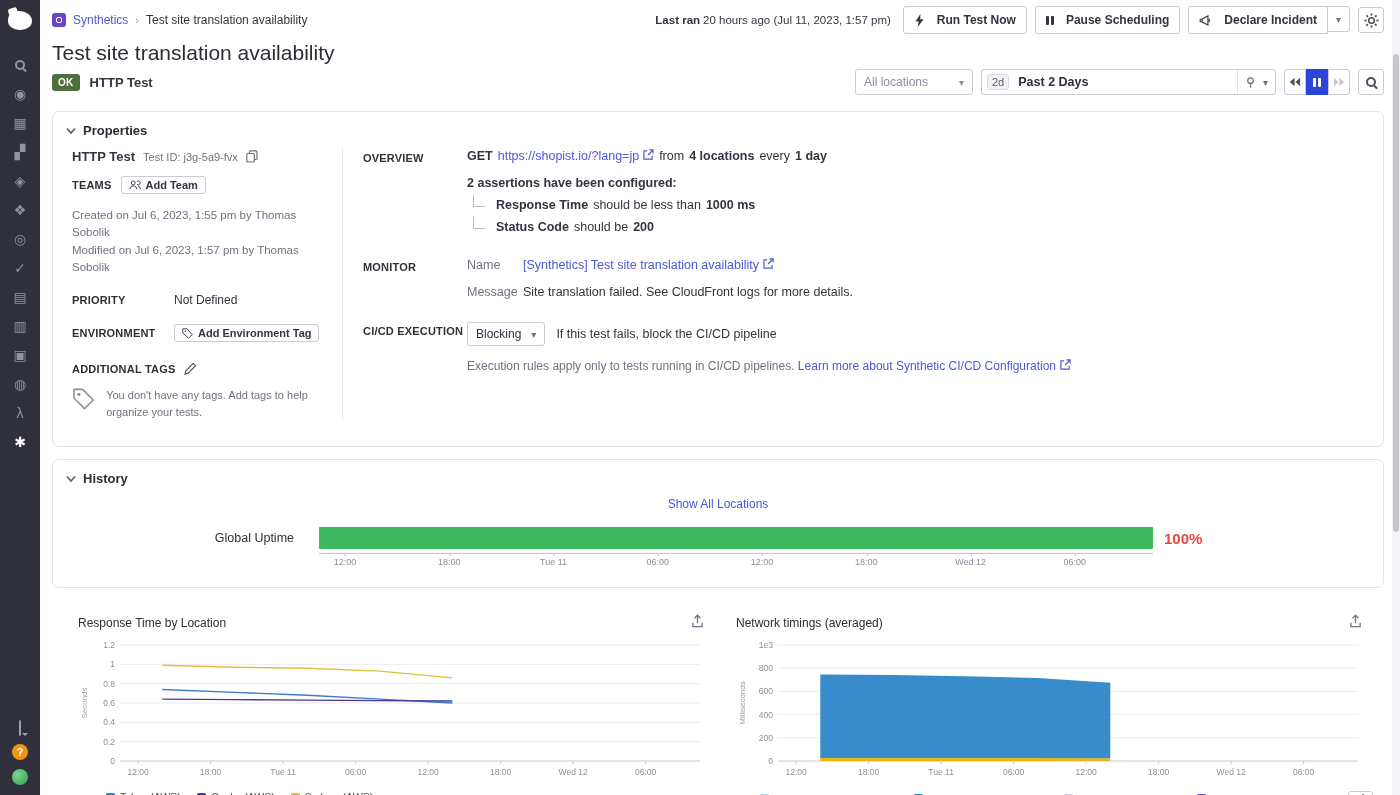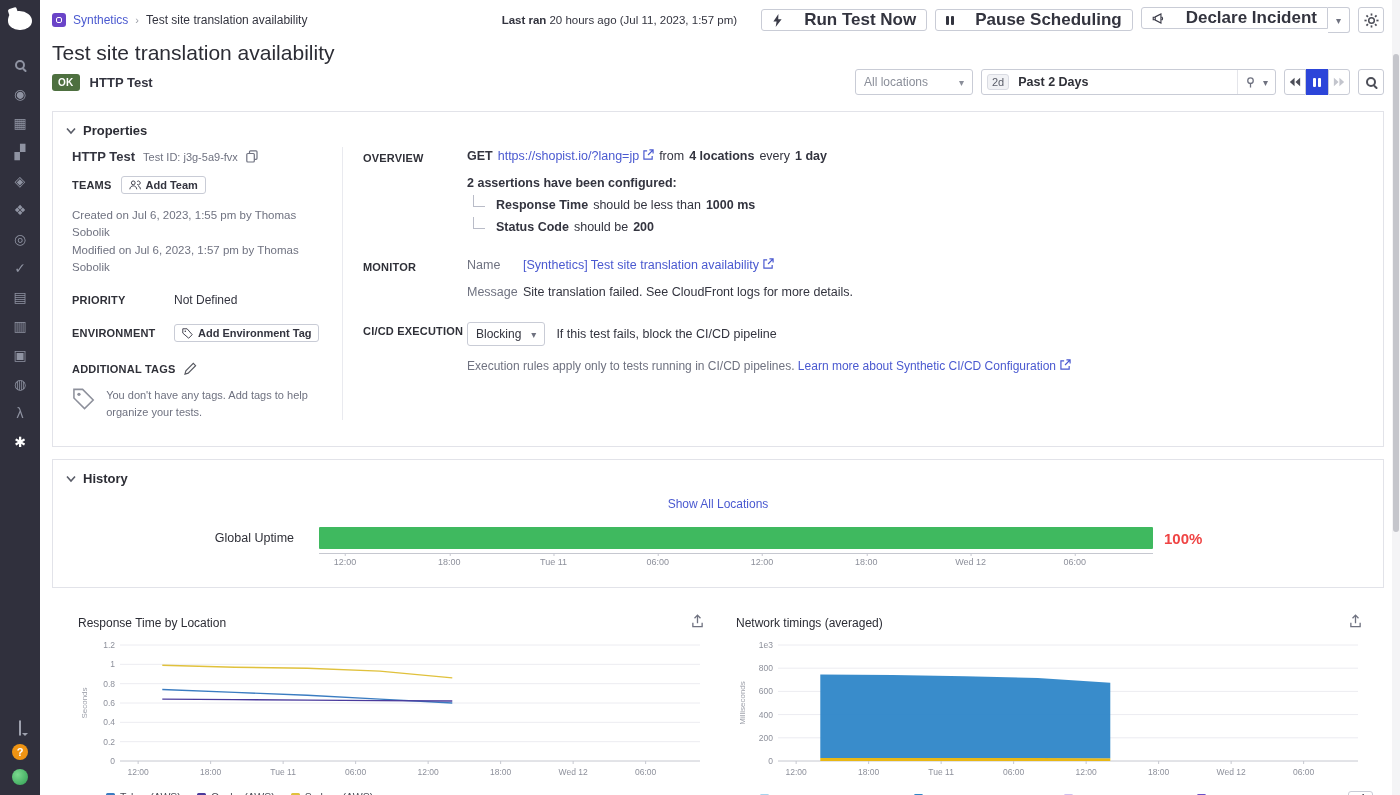--- a/index.html
+++ b/index.html
@@ -29,24 +29,24 @@
   
   main{flex:1;padding:6px 16px 0 12px;overflow:hidden;position:relative}
 
   .topbar{display:flex;justify-content:space-between;align-items:center;height:28px}
   .breadcrumb{display:flex;align-items:center;gap:7px;font-size:12px}
   .bc-prod{width:14px;height:14px;border-radius:3px;background:#6a44c8;position:relative}
   .bc-prod::after{content:"";position:absolute;inset:4px;border:1.5px solid #fff;border-radius:2px}
   .bc-app{color:var(--link);text-decoration:none;cursor:pointer}
   .bc-sep{color:#9a9da6;font-size:11px}
   .topbar-right{display:flex;align-items:center;gap:8px}
-  .lastran{font-size:11.5px;color:var(--dark);margin-right:16px}
+  .lastran{font-size:11.5px;color:var(--dark);margin-right:4px}
   .lastran b{font-weight:700;margin-right:3px}
-  .btn{height:22px;border:1px solid var(--border);border-radius:3px;background:#fff;display:inline-flex;align-items:center;gap:21px;
-       padding:0 10px;font-size:17px;font-weight:600;color:var(--dark);cursor:pointer;white-space:nowrap}
+  .btn{height:28px;border:1px solid var(--border);border-radius:3px;background:#fff;display:inline-flex;align-items:center;gap:12px;
+       padding:0 10px;font-size:12px;font-weight:600;color:var(--dark);cursor:pointer;white-space:nowrap}
   .btn svg{flex-shrink:0}
   .btn-group{display:inline-flex}
   .btn-group .btn.main{border-radius:3px 0 0 3px}
   .btn-caret{width:22px;height:26px;border:1px solid var(--border);border-left:none;border-radius:0 3px 3px 0;background:#fff;
              display:flex;align-items:center;justify-content:center;color:#6f7280;cursor:pointer;font-size:10px}
   .icon-btn{width:26px;height:26px;border:1px solid var(--border);border-radius:3px;background:#fff;display:flex;align-items:center;justify-content:center;color:#4c4e58;cursor:pointer}
   .pause-bars{display:inline-flex;gap:2px}
   .pause-bars i{width:3px;height:9px;background:currentColor;border-radius:1px}
 
   .title-row{margin:7px 0 4px}
@@ -62,21 +62,21 @@
   .range-short{background:#f1f2f5;border:1px solid #d9dbe2;border-radius:3px;padding:1px 4px;margin:0 9px 0 5px;font-size:11px;color:#5a5d68}
   .range-label{font-size:12.5px;font-weight:600;color:#2f3038}
   .tr-right{margin-left:auto;display:flex;align-items:center;gap:7px;padding:0 7px;border-left:1px solid #e4e5ea;height:100%}
   .playback{display:inline-flex}
   .pb-btn{width:22px;height:26px;border:1px solid var(--border);background:#fff;display:flex;align-items:center;justify-content:center;cursor:pointer;color:#4c4e58}
   .pb-btn.first{border-radius:3px 0 0 3px}
   .pb-btn.last{border-radius:0 3px 3px 0;color:#c3c5cd}
   .pb-btn.playpause{background:#2c45d9;border-color:#2c45d9;color:#fff}
 
   
-  .card{border:1px solid var(--cardborder);border-radius:0;margin-bottom:12px;background:#fff}
+  .card{border:1px solid var(--cardborder);border-radius:7px;margin-bottom:12px;background:#fff}
   .card-header{display:flex;align-items:center;gap:7px;padding:11px 13px 9px;font-size:13px;font-weight:700;color:#2c2d35;cursor:pointer}
   .chev{color:#5a5d68}
 
   .props-body{display:flex;padding:0 0 26px}
   .props-left{width:290px;flex-shrink:0;padding:2px 18px 0 19px;border-right:1px solid #e9eaef}
   .props-right{flex:1;padding:2px 26px 0 20px}
   .http-row{display:flex;align-items:center;gap:8px;margin-bottom:12px}
   .http-name{font-size:13px;font-weight:700}
   .test-id{font-size:11px;color:var(--gray)}
   .chip{border:1px solid var(--border);border-radius:3px;padding:2px 7px;font-size:11px;font-weight:600;display:inline-flex;align-items:center;gap:5px;cursor:pointer;background:#fff;color:var(--dark)}

